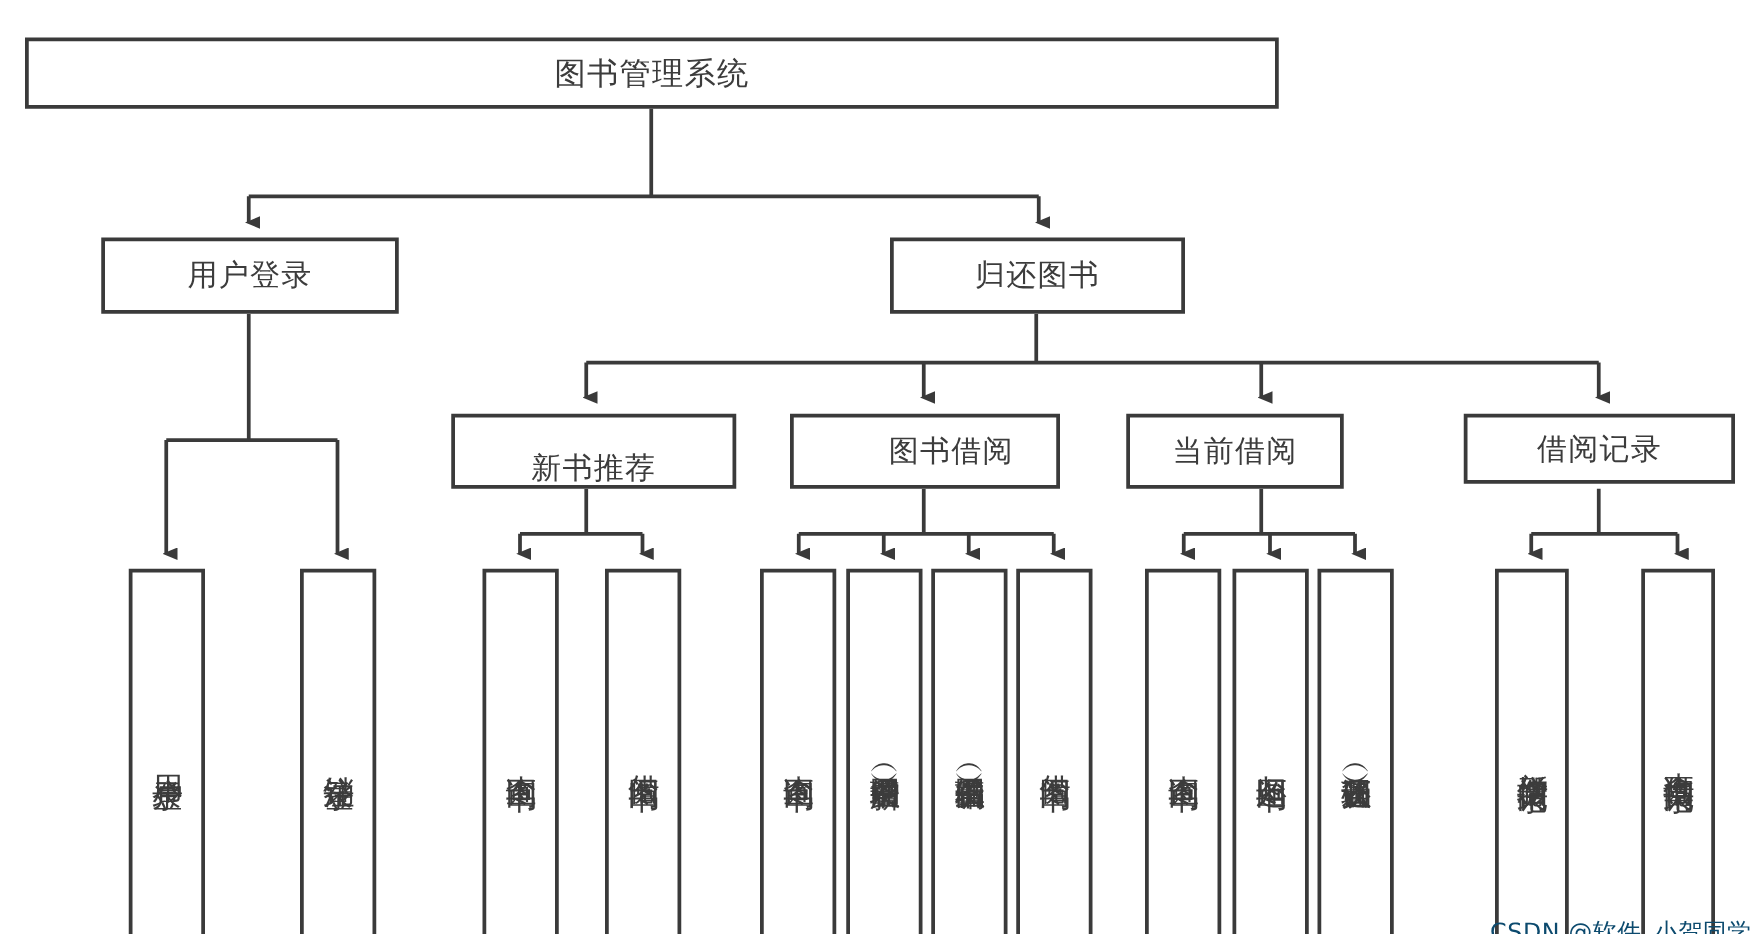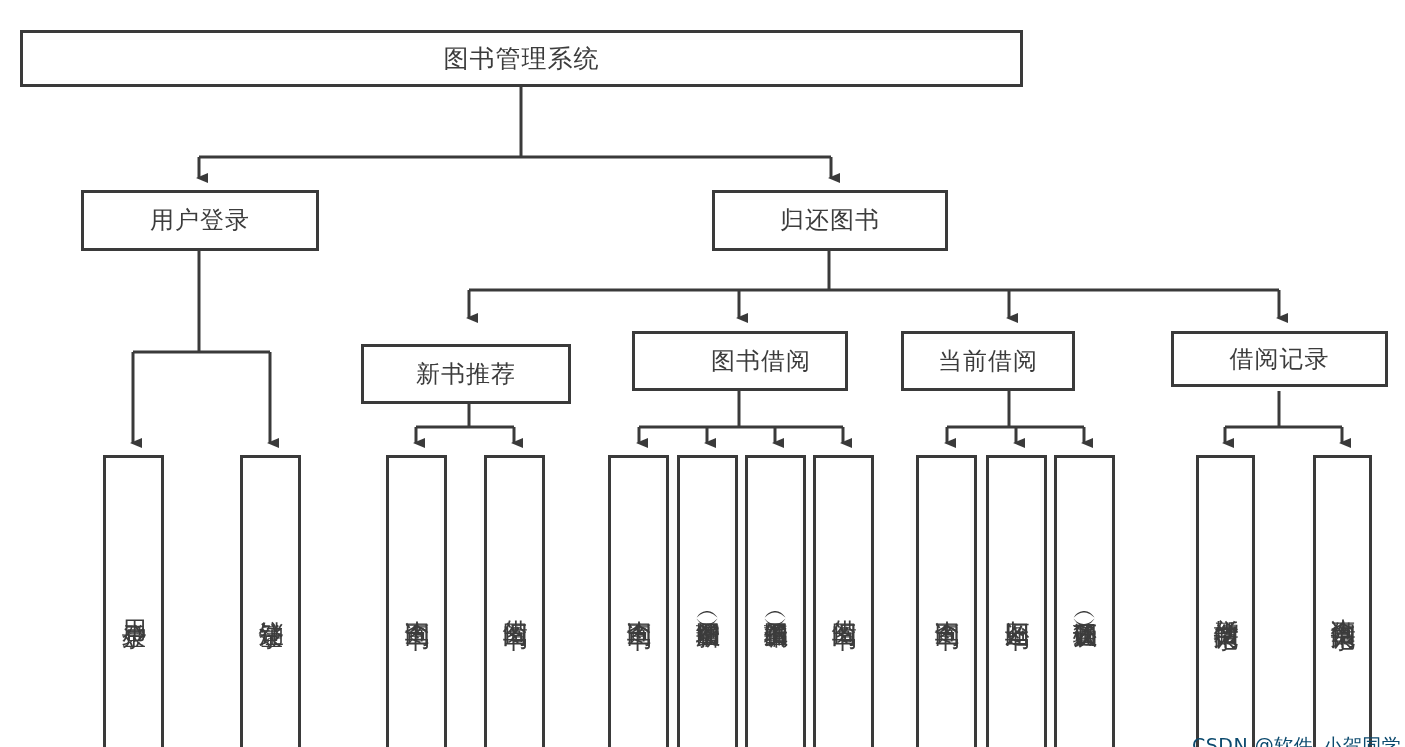--- a/index.html
+++ b/index.html
@@ -129,21 +129,21 @@
     <span class="label">图书管理系统</span>
   </div>
 
   <div class="node level2" style="left:81px; top:172px; width:238px; height:61px;">
     <span class="label">用户登录</span>
   </div>
   <div class="node level2" style="left:712px; top:172px; width:236px; height:61px;">
     <span class="label">归还图书</span>
   </div>
 
-  <div class="node level2" style="left:361px; top:326px; width:210px; height:60px;">
+  <div class="node level2" style="left:361px; top:313px; width:228px; height:60px;align-items:flex-end;">
     <span class="label">新书推荐</span>
   </div>
   <div class="node level2" style="left:632px; top:313px; width:216px; height:60px;padding-left:42px;">
     <span class="label">图书借阅</span>
   </div>
   <div class="node level2" style="left:901px; top:313px; width:174px; height:60px;">
     <span class="label">当前借阅</span>
   </div>
   <div class="node level2" style="left:1171px; top:313px; width:217px; height:56px;">
     <span class="label">借阅记录</span>

